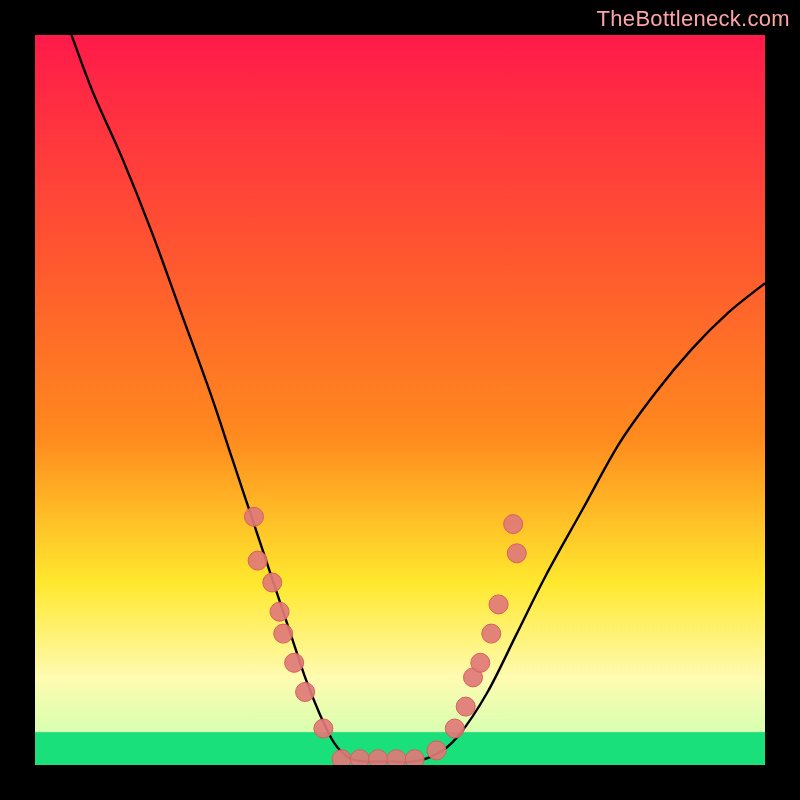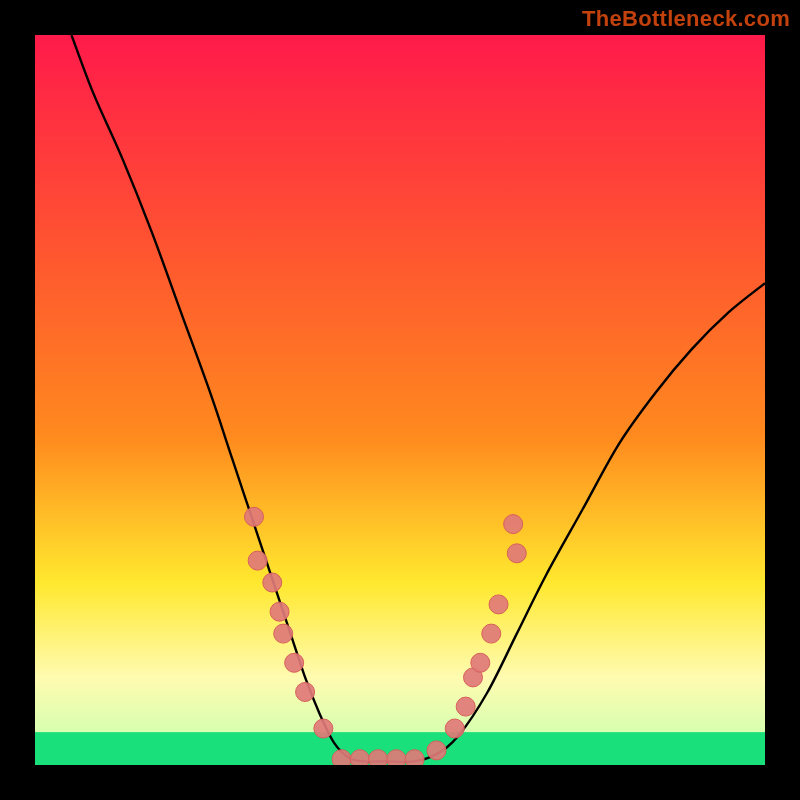--- a/index.html
+++ b/index.html
@@ -23,23 +23,23 @@
     top: 35px;
     left: 35px;
     width: 730px;
     height: 730px;
     overflow: hidden;
   }
   .watermark {
     position: absolute;
     top: 6px;
     right: 10px;
-    color: #c2410c;
+    color: #fca5a5;
     font-size: 22px;
-    font-weight: 700;
+    font-weight: 400;
     letter-spacing: 0.3px;
   }
   svg { display: block; }
 </style>
 </head>
 <body>
 
 <div class="frame">
   <div class="plot-area">
     <svg id="chart-svg" width="730" height="730" viewBox="0 0 730 730">

